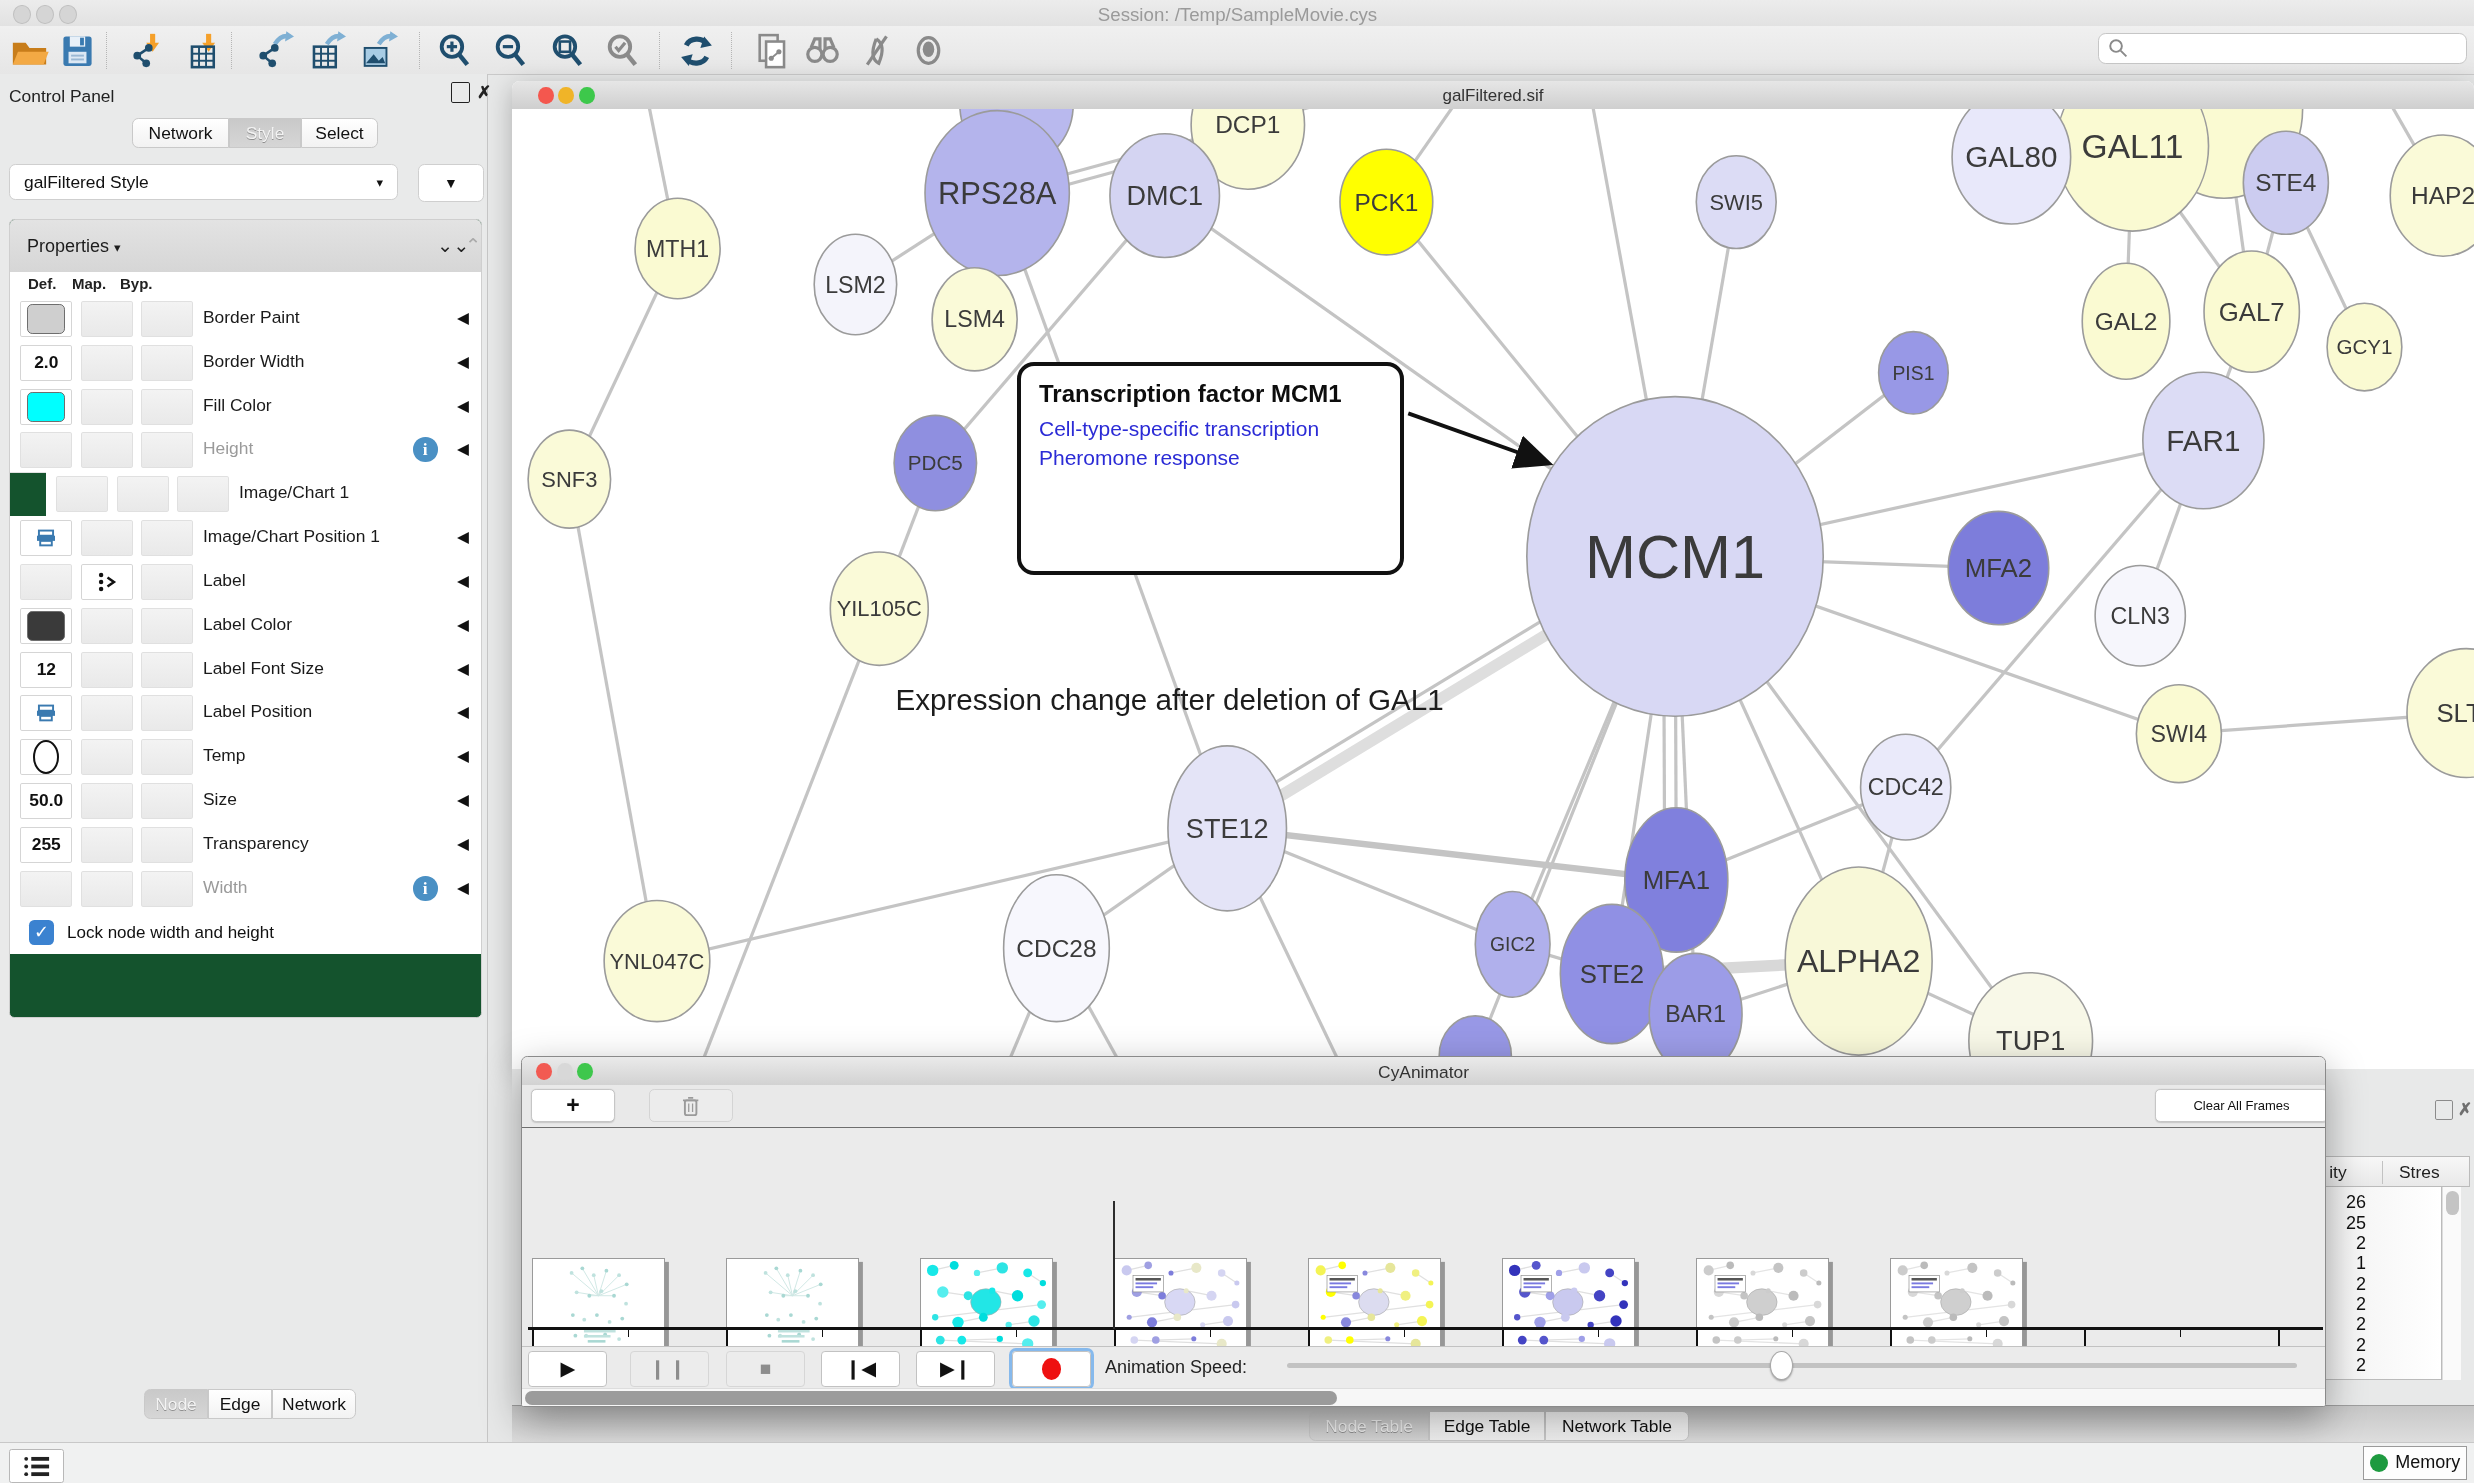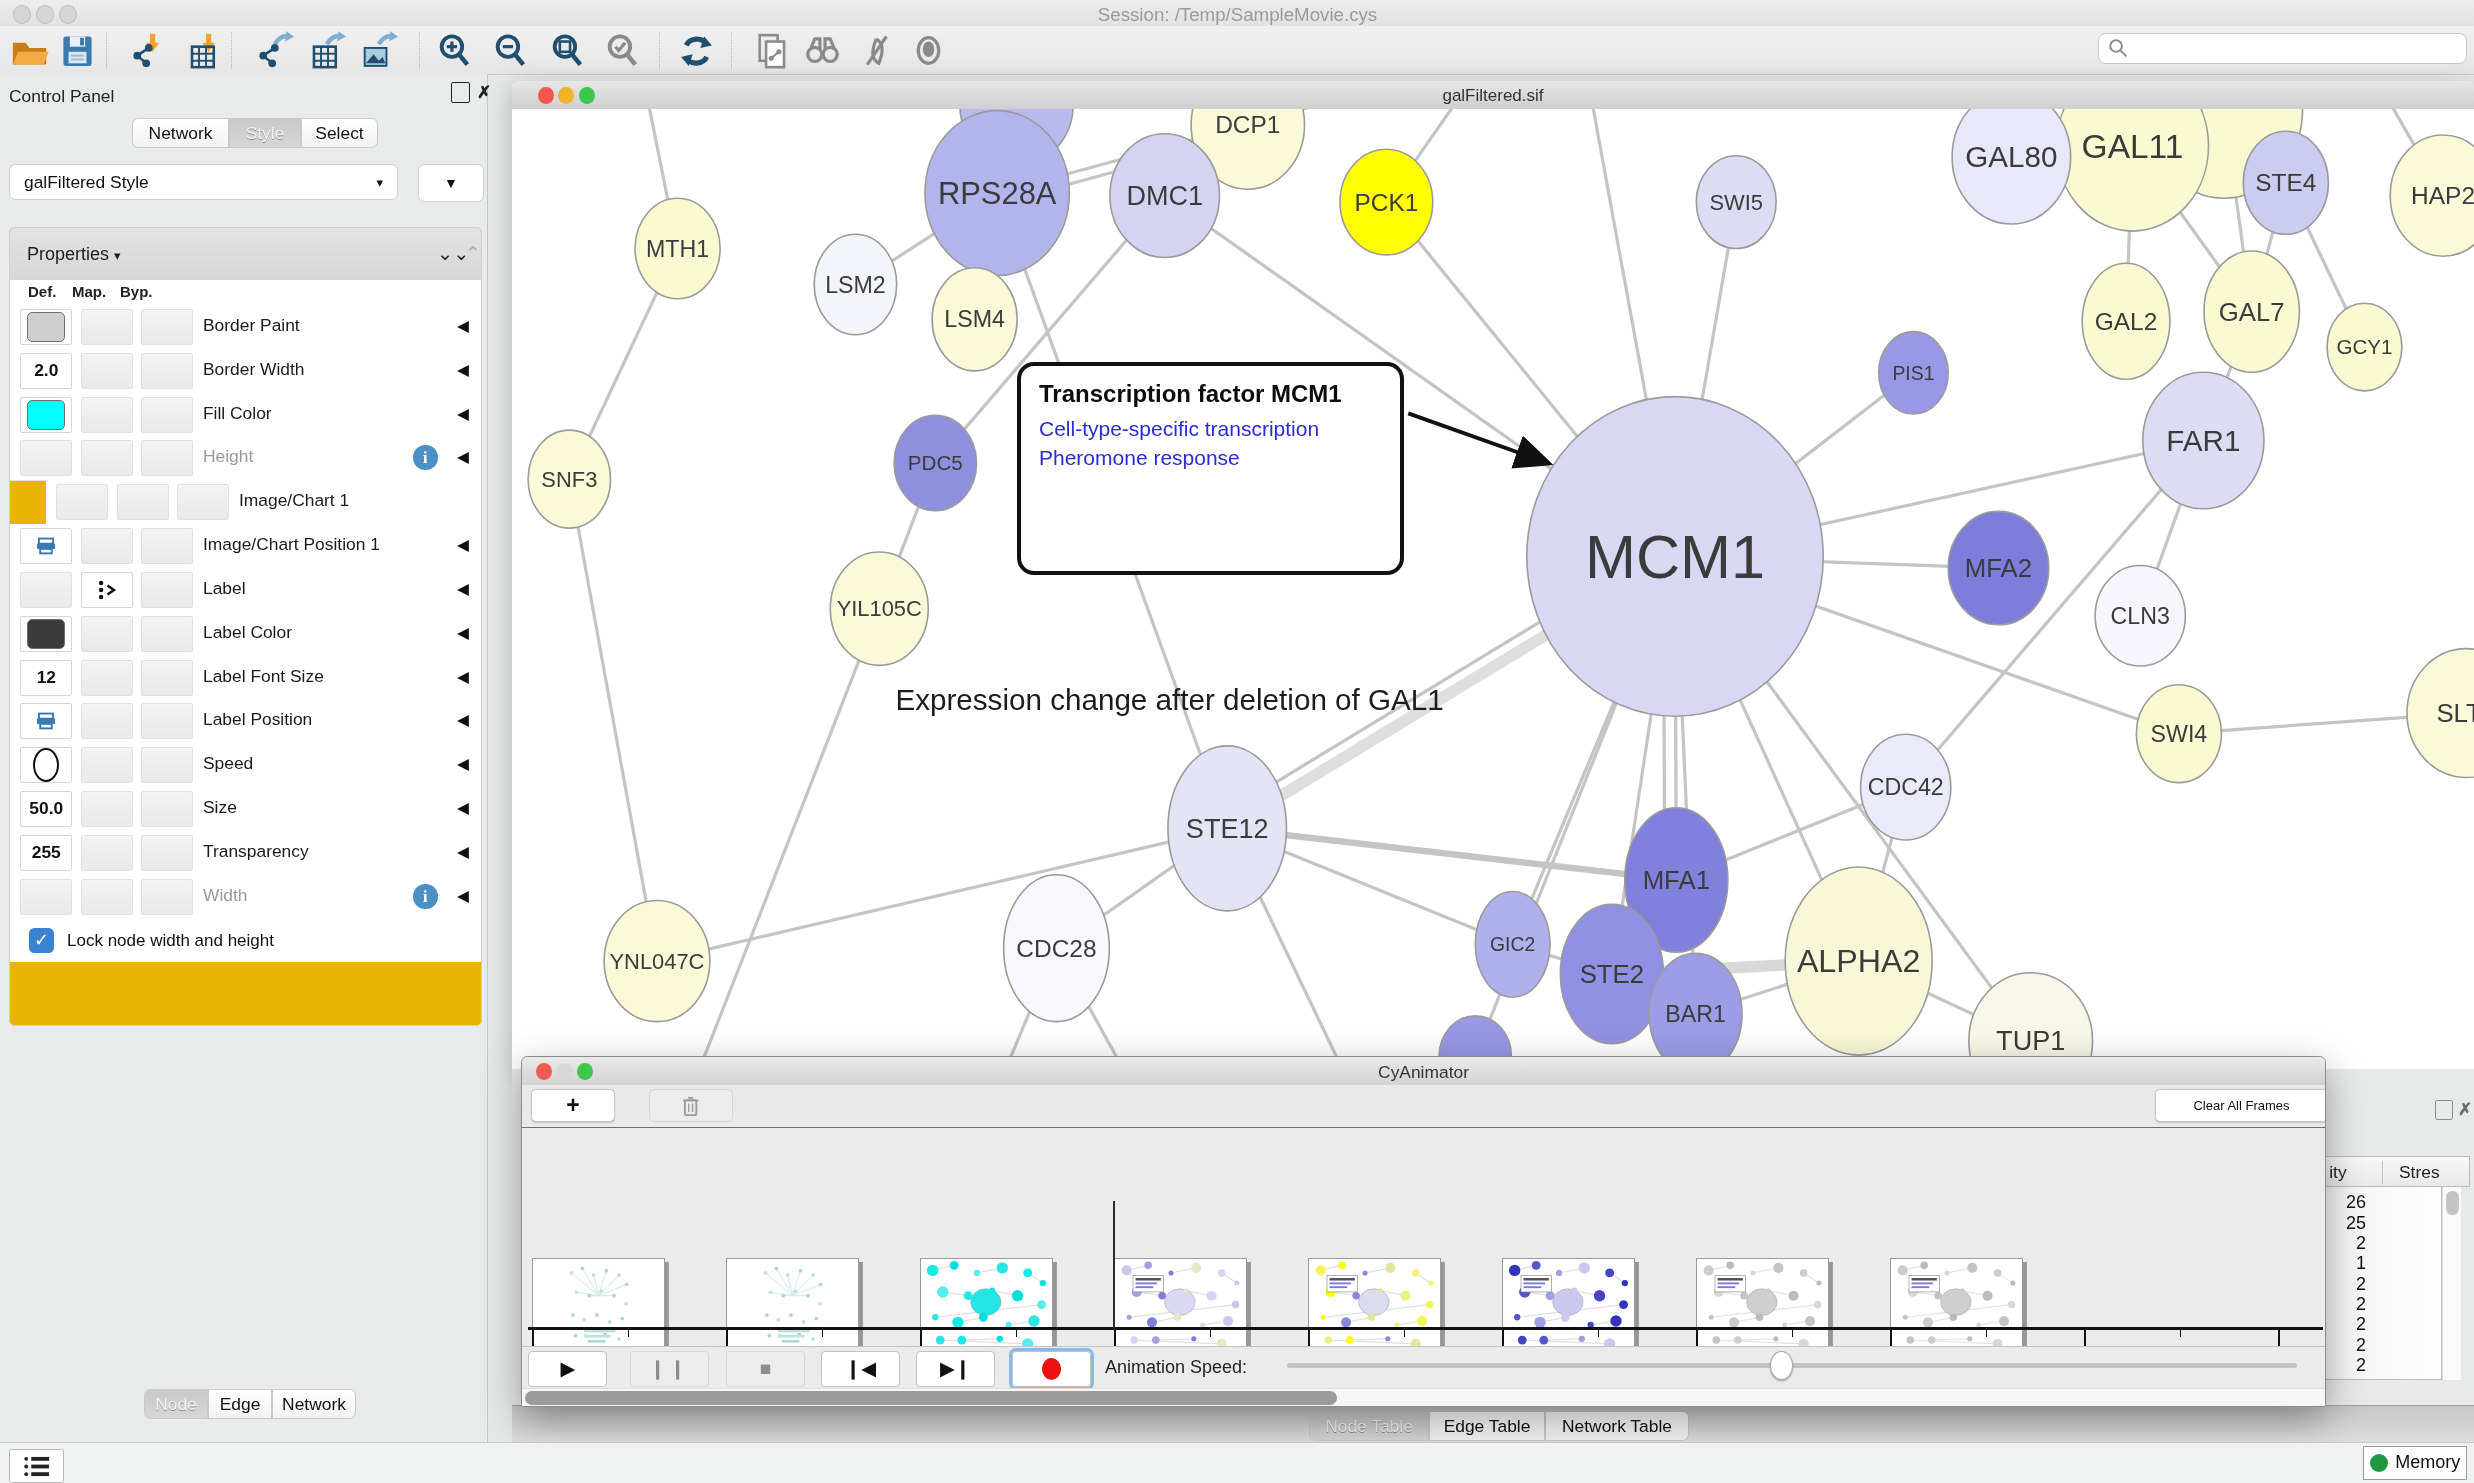--- a/index.html
+++ b/index.html
@@ -18,21 +18,21 @@
   #controlpanel{left:0;top:74px;width:488px;height:1368px;background:#e9eaea;border-right:1.3px solid #c6c6c6;box-sizing:border-box;}
   #cp-title{left:9px;top:11.6px;font-size:17.4px;color:#222;}
   .winicon{font-size:17px;color:#222;}
   .tabgroup{display:flex;padding-left:6px;}
   .tab{background:linear-gradient(#ffffff,#f2f2f2);border:0.6px solid #c9c9c9;font-size:17.4px;color:#111;display:flex;align-items:center;justify-content:center;height:30px;box-sizing:border-box;}
   .tab.sel{background:linear-gradient(#c9c9c9,#d6d6d6);color:#f3f3f3;text-shadow:0 0.6px 0.6px #8f8f8f;}
   .tab:first-child{border-radius:6.4px 0 0 6.4px;}
   .tab:last-child{border-radius:0 6.4px 6.4px 0;}
   #stylesel{left:9px;top:90px;width:389px;height:36px;background:#fff;border:1.3px solid #cfcfcf;border-radius:6.4px;display:flex;align-items:center;justify-content:space-between;padding:0 14px;box-sizing:border-box;font-size:17.4px;color:#111;}
   #styleopt{left:418px;top:90px;width:64px;height:36px;background:#fff;border:1.3px solid #cfcfcf;border-radius:6.4px;display:flex;align-items:center;justify-content:center;font-size:14px;color:#111;}
-  #propbox{left:9px;top:153px;width:473px;height:799px;background:#eab308;border:1.3px solid #cfcfcf;border-radius:5.2px;overflow:hidden;box-sizing:border-box;}
+  #propbox{left:9px;top:145px;width:473px;height:799px;background:#14532d;border:1.3px solid #cfcfcf;border-radius:5.2px;overflow:hidden;box-sizing:border-box;}
   #prophead{left:0;top:0;width:100%;height:52px;background:linear-gradient(#e3e3e3,#d6d6d6);border-bottom:0.6px solid #bdbdbd;}
   #prophead .lbl{left:17px;top:15.5px;font-size:18px;color:#1d1d1d;}
   #colhead{left:0;top:52px;width:100%;height:26px;background:#fff;border-bottom:1.3px solid #9c9c9c;}
   #colhead span{position:absolute;top:2.6px;font-size:15px;font-weight:bold;color:#222;}
   .prow{left:0;width:100%;height:44px;border-bottom:0.6px solid #e2e2e2;background:#fff;}
   .cell{top:3.9px;width:52px;height:36px;background:linear-gradient(#f3f3f3,#e9e9e9);border:0.6px solid #e0e0e0;border-radius:1.9px;display:flex;align-items:center;justify-content:center;box-sizing:border-box;}
   .cell.filled{background:#fff;border:0.6px solid #d5d5d5;}
   .swatch{width:36px;height:28px;border-radius:5.2px;border:1.3px solid #6e6e6e;}
   .pval{font-size:17.4px;font-weight:bold;color:#111;}
   .plabel{position:absolute;left:193px;top:10.3px;font-size:17.4px;color:#1a1a1a;}
@@ -382,21 +382,21 @@
             <div class="abs cell" style="left:131px;"></div>
             <span class="plabel">Label Position</span>
             <span class="parrow">◀</span>
           </div>
           <div class="abs prow" style="top: 438px;">
             <div class="abs cell filled" style="left:10.3px;">
               <div style="width:22px;height:30px;border:2.6px solid #111;border-radius:50%;"></div>
             </div>
             <div class="abs cell" style="left:71px;"></div>
             <div class="abs cell" style="left:131px;"></div>
-            <span class="plabel">Speed</span>
+            <span class="plabel">Temp</span>
             <span class="parrow">◀</span>
           </div>
           <div class="abs prow" style="top: 482px;">
             <div class="abs cell filled" style="left:10.3px;">
               <span class="pval">50.0</span>
             </div>
             <div class="abs cell" style="left:71px;"></div>
             <div class="abs cell" style="left:131px;"></div>
             <span class="plabel">Size</span>
             <span class="parrow">◀</span>

